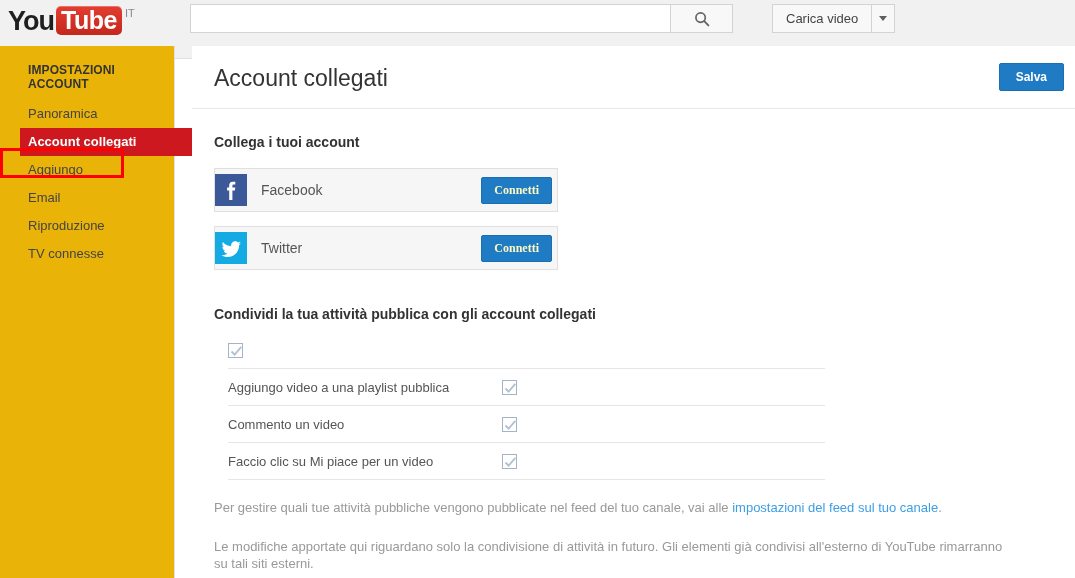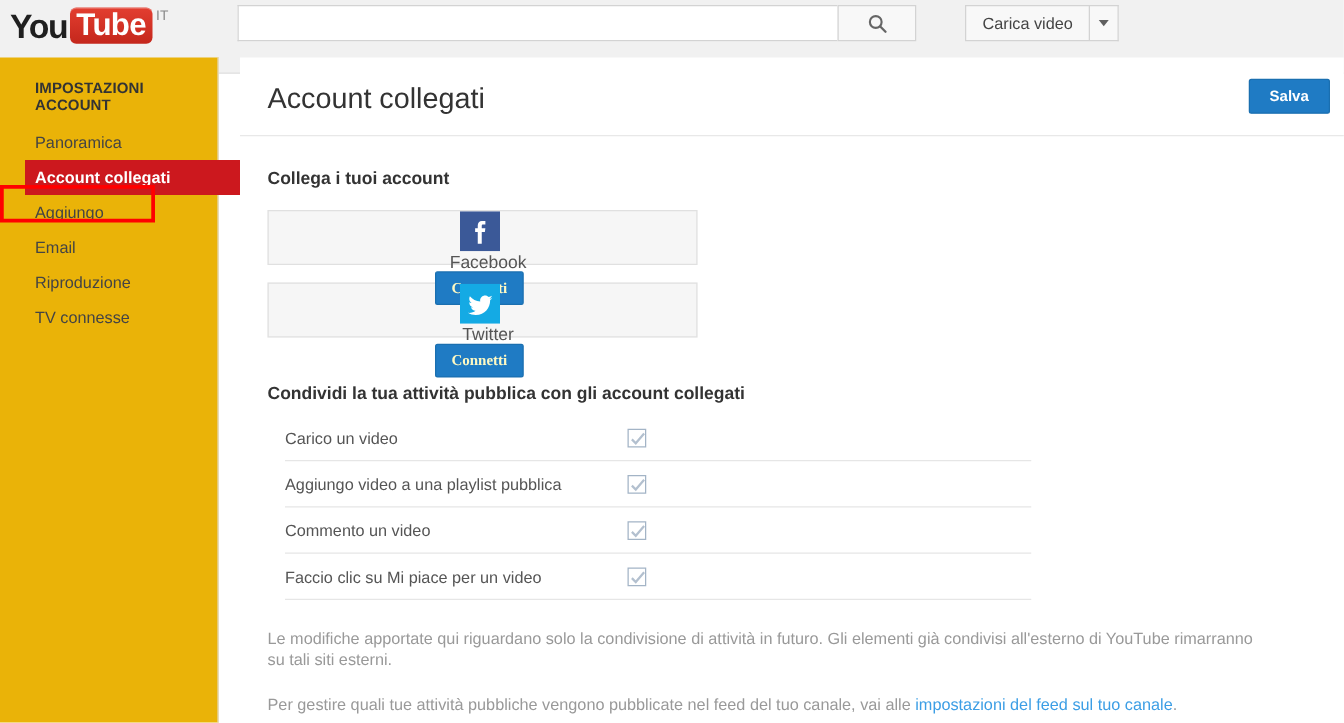--- a/index.html
+++ b/index.html
@@ -228,21 +228,20 @@
   .account-card {
     margin-top: 18px;
     width: 344px;
     height: 44px;
     background: #f6f6f6;
     border: 1px solid #e0e0e0;
     box-sizing: border-box;
     display: flex;
     align-items: center;
     padding: 0 5px 0 0;
-    flex-direction: column;
   }
   .account-card + .account-card { margin-top: 14px; }
   .svc-icon {
     width: 32px; height: 32px;
     flex: 0 0 32px;
     display: block;
   }
   .svc-name {
     margin-left: 14px;
     font-size: 14px;
@@ -390,21 +389,20 @@
       </span>
       <span class="svc-name">Twitter</span>
       <button class="connect-btn">Connetti</button>
     </div>
 
     <div class="activity-heading">Condividi la tua attività pubblica con gli account collegati</div>
 
     <div class="activity-list">
 
       <div class="activity-row">
-        <span class="activity-label">Carico un video</span>
         <span class="cb-disabled">
           <span>
             <svg width="13" height="13" viewBox="0 0 13 13">
               <polyline points="1.5,6.5 4.6,9.6 11.3,1.8" fill="none" stroke="#b3c0cf" stroke-width="1.8"></polyline>
             </svg>
           </span>
         </span>
       </div>
 
       <div class="activity-row">
@@ -435,20 +433,20 @@
           <span>
             <svg width="13" height="13" viewBox="0 0 13 13">
               <polyline points="1.5,6.5 4.6,9.6 11.3,1.8" fill="none" stroke="#b3c0cf" stroke-width="1.8"></polyline>
             </svg>
           </span>
         </span>
       </div>
 
     </div>
 
-    <div class="note">Le modifiche apportate qui riguardano solo la condivisione di attività in futuro. Gli elementi già condivisi all'esterno di YouTube rimarranno su tali siti esterni.</div>
-
     <div class="note second">
       <span>Per gestire quali tue attività pubbliche vengono pubblicate nel feed del tuo canale, vai alle </span><a href="#">impostazioni del feed sul tuo canale</a><span>.</span>
     </div>
 
+    <div class="note">Le modifiche apportate qui riguardano solo la condivisione di attività in futuro. Gli elementi già condivisi all'esterno di YouTube rimarranno su tali siti esterni.</div>
+
   </div>
 </div>
 
 </body></html>

